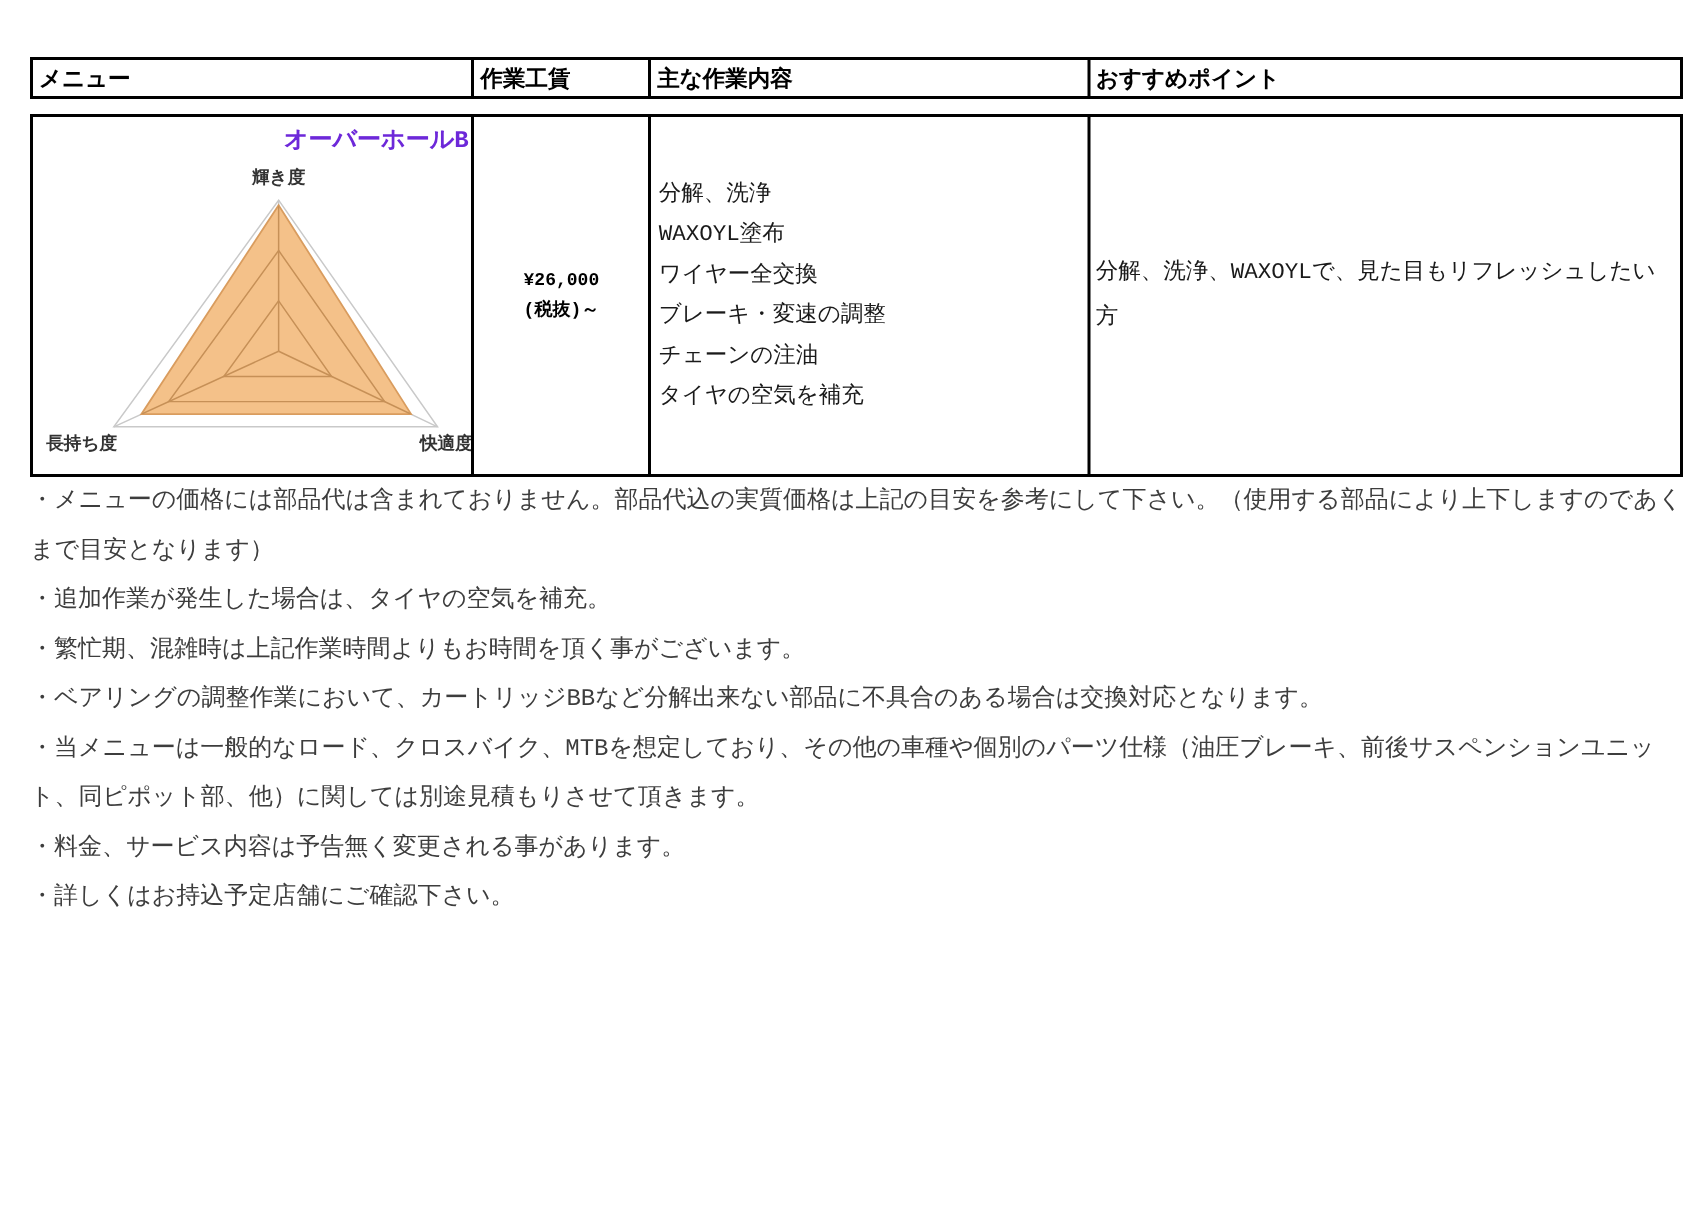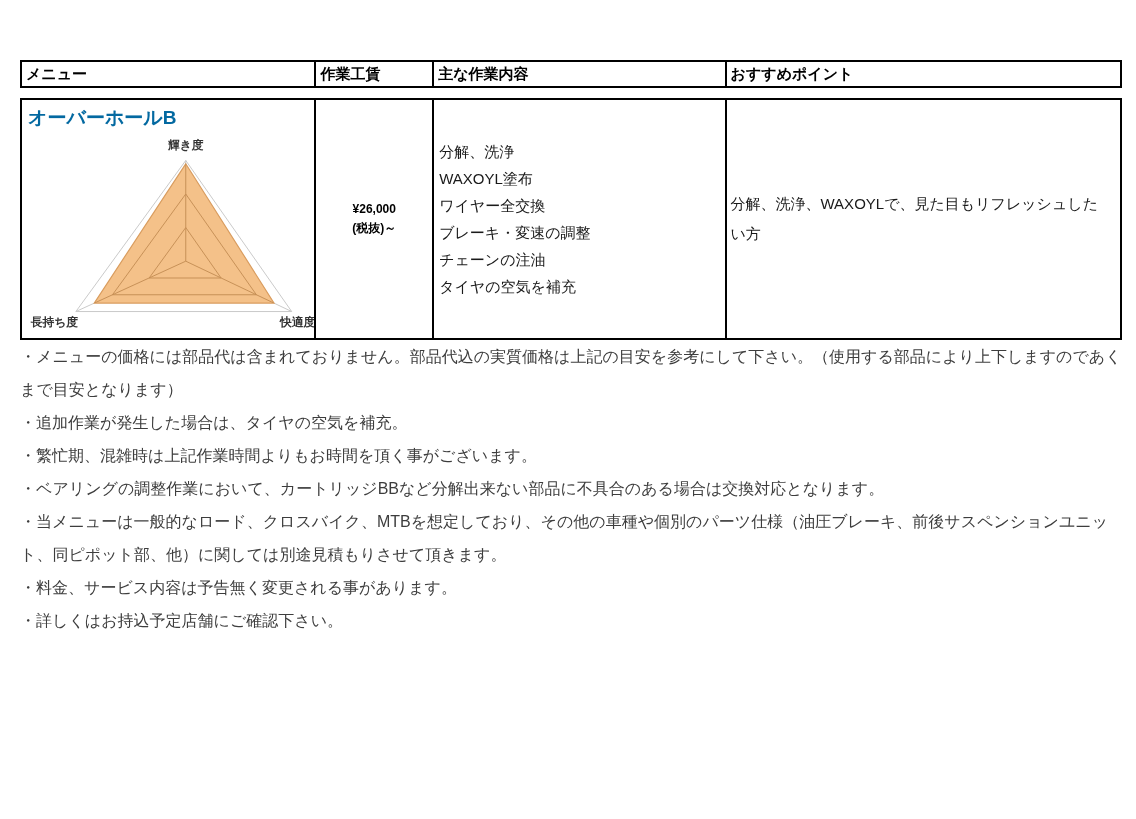--- a/index.html
+++ b/index.html
@@ -2,42 +2,42 @@
 <html><head>
 <meta charset="utf-8">
 <style>
   * { margin: 0; padding: 0; box-sizing: border-box; }
   html, body {
     width: 1136px; height: 819px;
     background: #ffffff;
     font-family: "Liberation Sans", "DejaVu Sans", sans-serif;
     overflow: hidden;
   }
-  .page { padding: 60px 14px 0 20px; }
+  .page { padding: 38px 14px 0 20px; font-family: Liberation Mono, monospace; }
 
   
   .tbl { width: 1102px; }
   .tbl-row { display: flex; border: 2px solid #000; background: #fff; }
   .tbl-row.header { height: 28px; }
   .tbl-row.body { height: 242px; margin-top: 10px; }
   .cell { border-left: 2px solid #000; overflow: hidden; }
   .cell:first-child { border-left: none; }
   .c1 { width: 298px; }
   .c2 { width: 120px; }
   .c3 { width: 298px; }
   .c4 { width: 403px; align-items: flex-end; }
 
   .hcell {
     display: flex; align-items: center;
     padding-left: 4px;
     font-size: 15px; font-weight: bold; color: #000;
   }
 
   .menu-cell { padding: 5px 2px 0 6px; }
-  .menu-title { font-size: 19px; font-weight: bold; color: #0369a1; }
+  .menu-title { font-size: 16px; font-weight: bold; color: #6d28d9; text-align: right; }
 
   .price-cell {
     display: flex; flex-direction: column;
     align-items: center; justify-content: center;
     font-size: 12px; font-weight: bold; color: #000;
   }
   .price-line2 { margin-top: 4px; }
 
   .work-cell {
     display: flex; flex-direction: column; justify-content: center;

